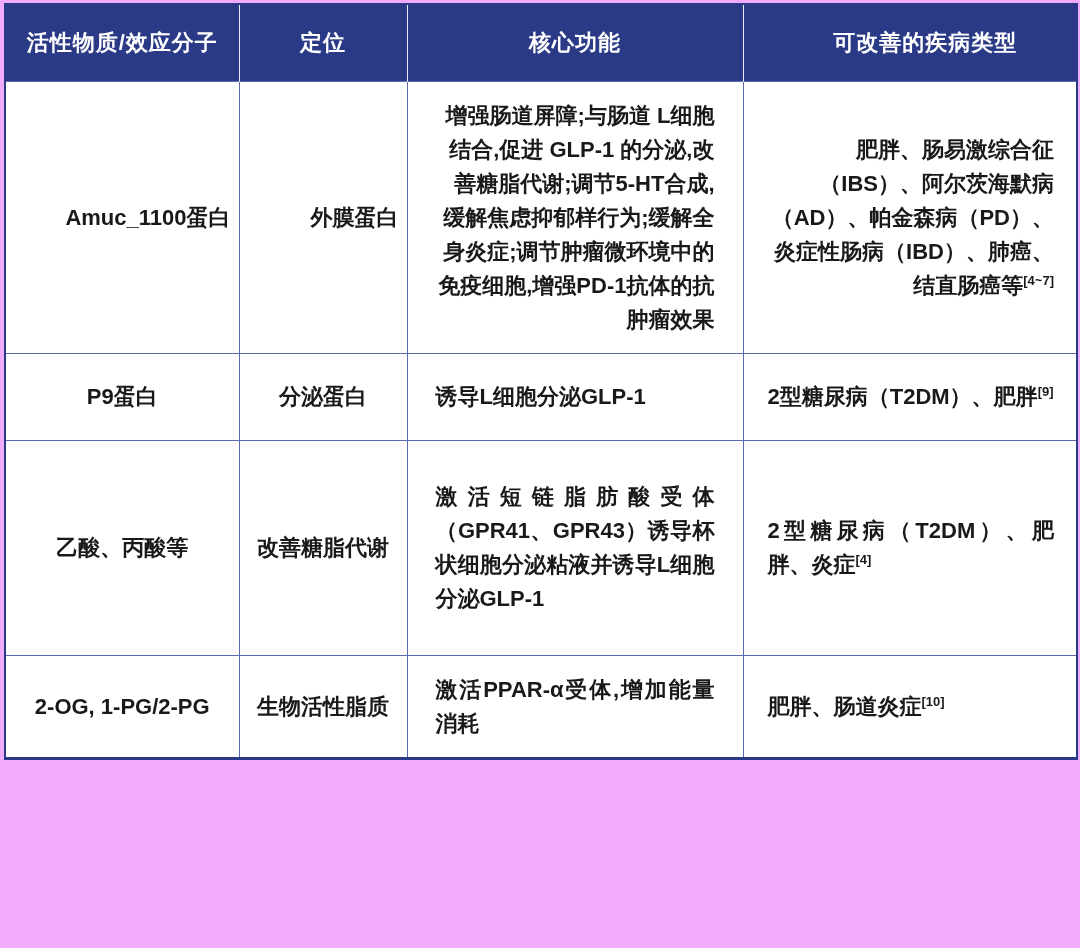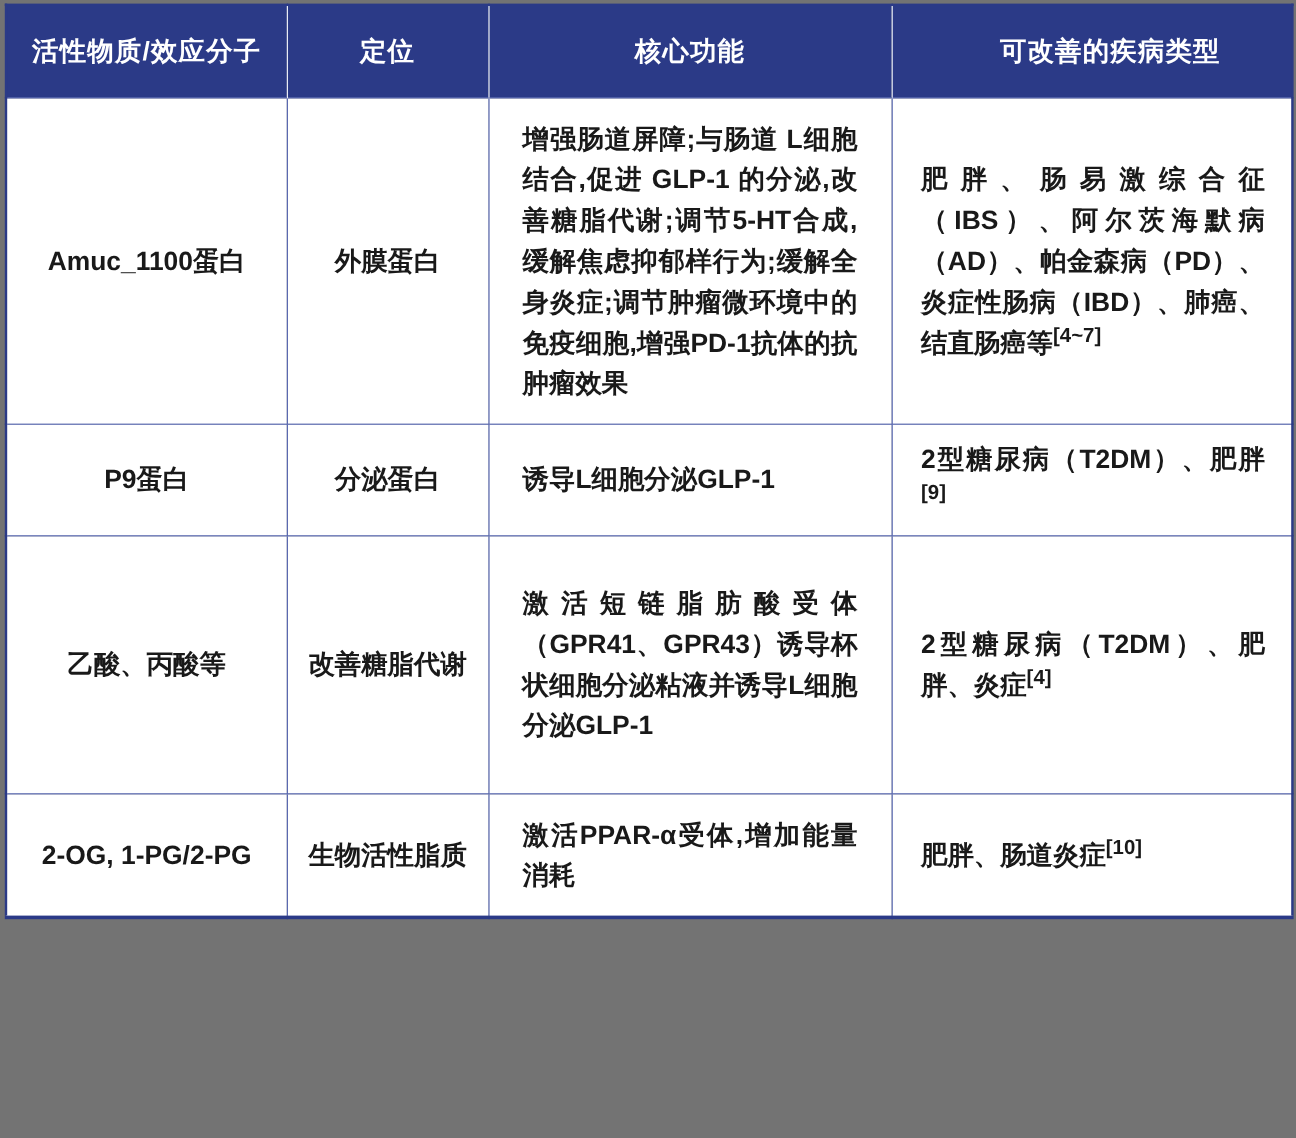--- a/index.html
+++ b/index.html
@@ -5,21 +5,21 @@
   html, body {
     margin: 0;
     padding: 0;
     background: #ffffff;
     width: 1080px;
     font-family: "Liberation Sans", "DejaVu Sans", sans-serif;
   }
   .page {
     width: 1080px;
     height: 948px;
-    background: #737373;
+    background: #f0abfc;
     box-sizing: border-box;
     padding: 3px 4px;
   }
   table.tbl {
     border-collapse: collapse;
     table-layout: fixed;
     width: 1072px;
     border: 2px solid #2b3a87;
     border-bottom-width: 3px;
   }
@@ -55,29 +55,29 @@
     padding: 6px 8px;
   }
   td.col-function {
     text-align: justify;
     padding: 12px 28px;
   }
   td.col-diseases {
     text-align: justify;
     padding: 12px 22px 12px 24px;
   }
-  tr.r1 td { height: 272px; }
+  tr.r1 td { height: 272px; text-align: right; }
   tr.r2 td { height: 126px; }
   tr.r3 td { height: 87px; }
   tr.r4 td { height: 215px; }
   tr.r5 td { height: 103px; }
   tr.r6 td { height: 101px; }
 
   sup.ref {
-    font-size: 17px;
+    font-size: 13px;
     line-height: 0;
     vertical-align: super;
   }
 </style>
 </head>
 <body>
 
 <div class="page">
   <table class="tbl">
     <colgroup>

